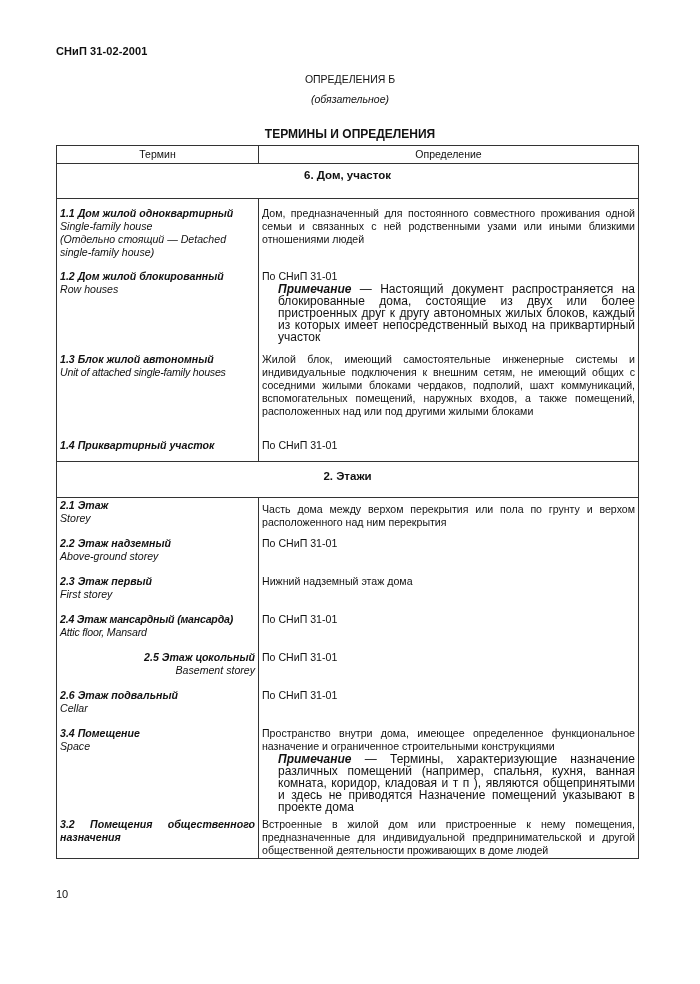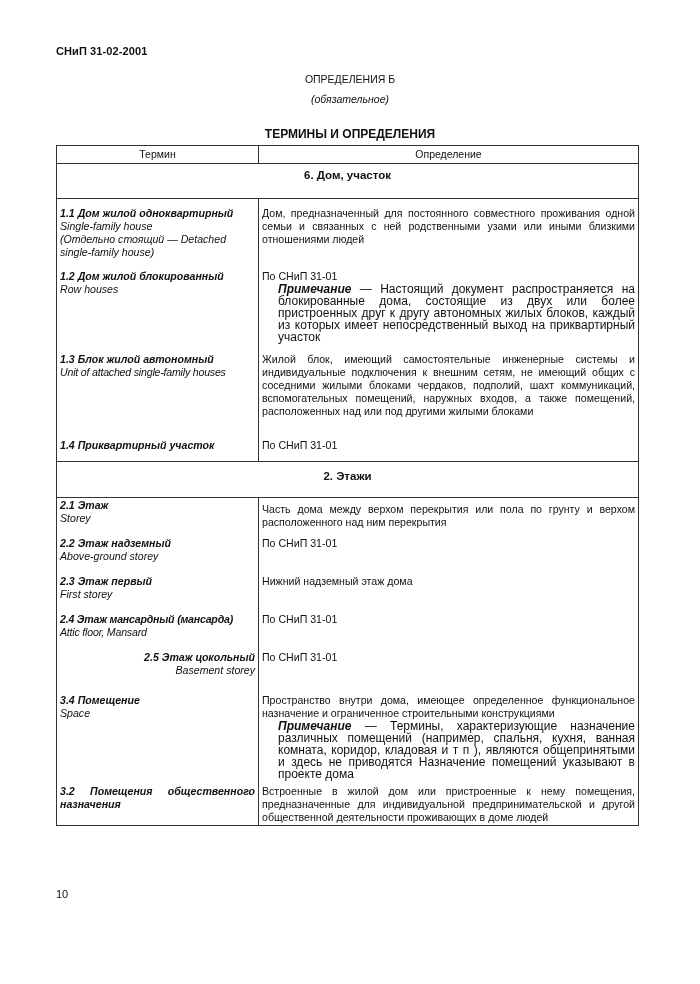--- a/index.html
+++ b/index.html
@@ -127,20 +127,29 @@
     </tr>
     <tr>
       <td style="padding-top:5px; height:33px;text-align:right;">
         <div class="term-ru">2.5 Этаж цокольный</div>
         <div class="term-en">Basement storey</div>
       </td>
       <td style="padding-top:5px;">
         <div class="def">По СНиП 31-01</div>
       </td>
     </tr>
+    <tr>
+      <td style="padding-top:5px; height:28px;">
+        <div class="term-ru">2.6 Этаж подвальный</div>
+        <div class="term-en">Cellar</div>
+      </td>
+      <td style="padding-top:5px;">
+        <div class="def">По СНиП 31-01</div>
+      </td>
+    </tr>
 
     <tr>
       <td style="padding-top:10px;">
         <div class="term-ru">3.4 Помещение</div>
         <div class="term-en">Space</div>
       </td>
       <td style="padding-top:10px; height:80px;">
         <div class="def">Пространство внутри дома, имеющее определенное функциональное назначение и ограниченное строительными конструкциями</div>
         <div class="note"><span class="note-label">Примечание</span><span> — Термины, характеризующие назначение различных помещений (например, спальня, кухня, ванная комната, коридор, кладовая и т п ), являются общепринятыми и здесь не приводятся  Назначение помещений указывают в проекте дома</span></div>
       </td>

